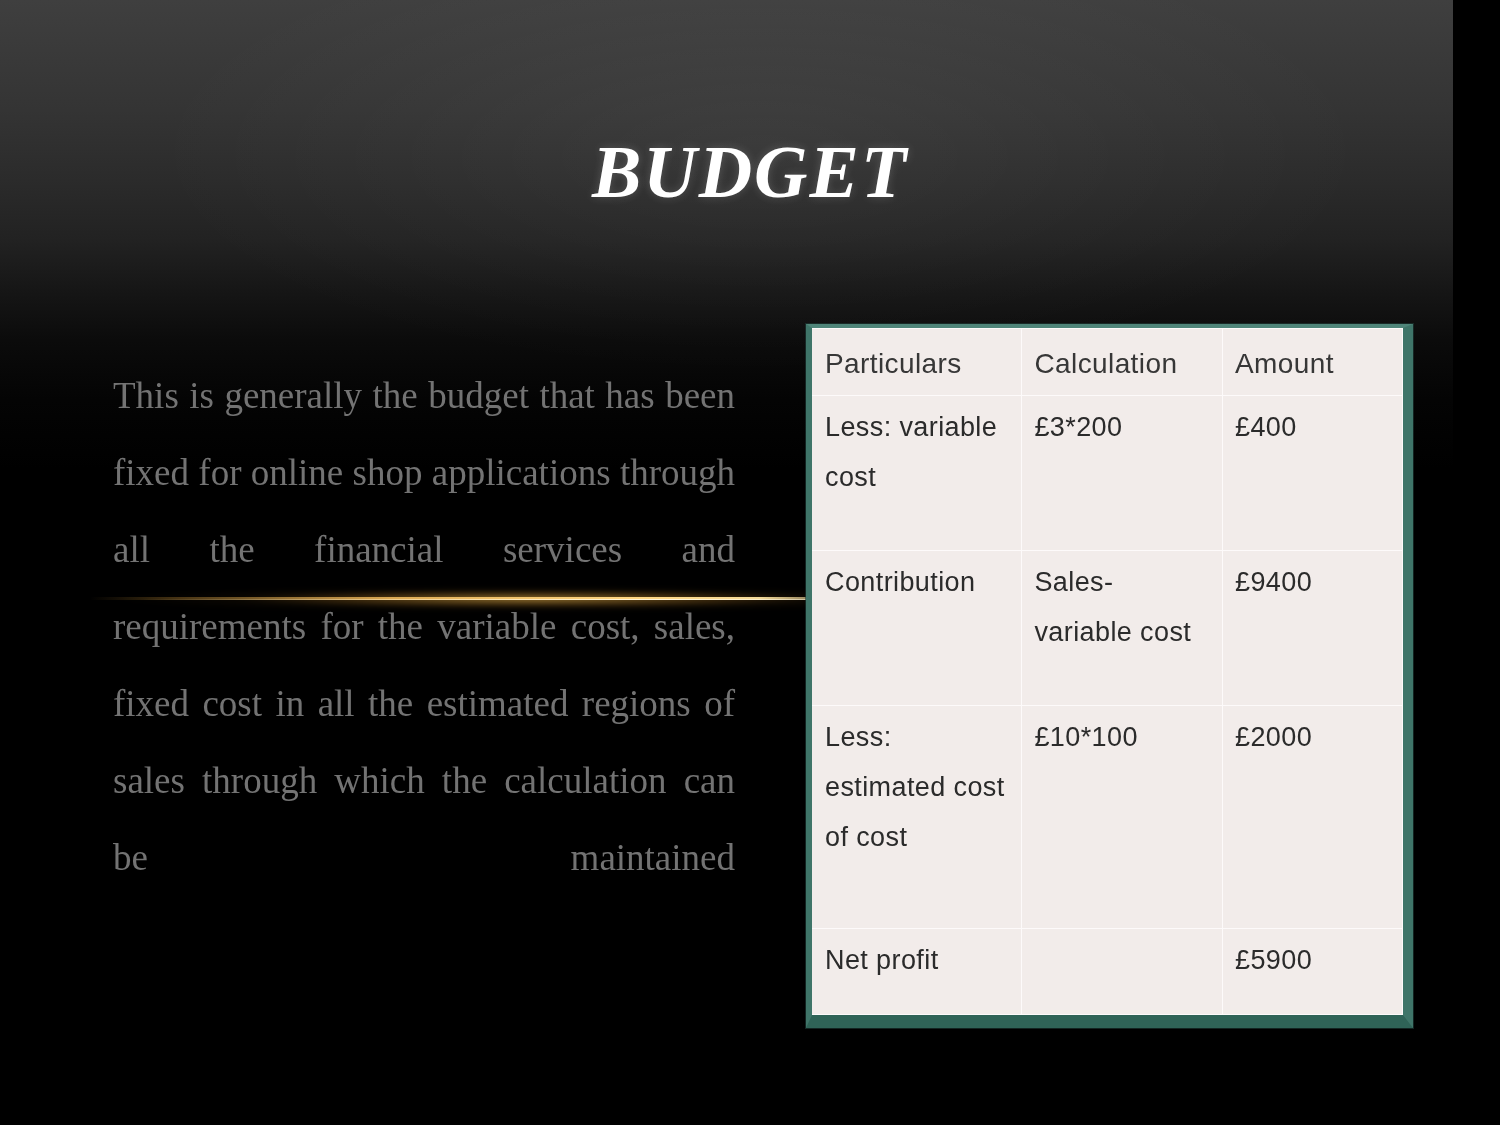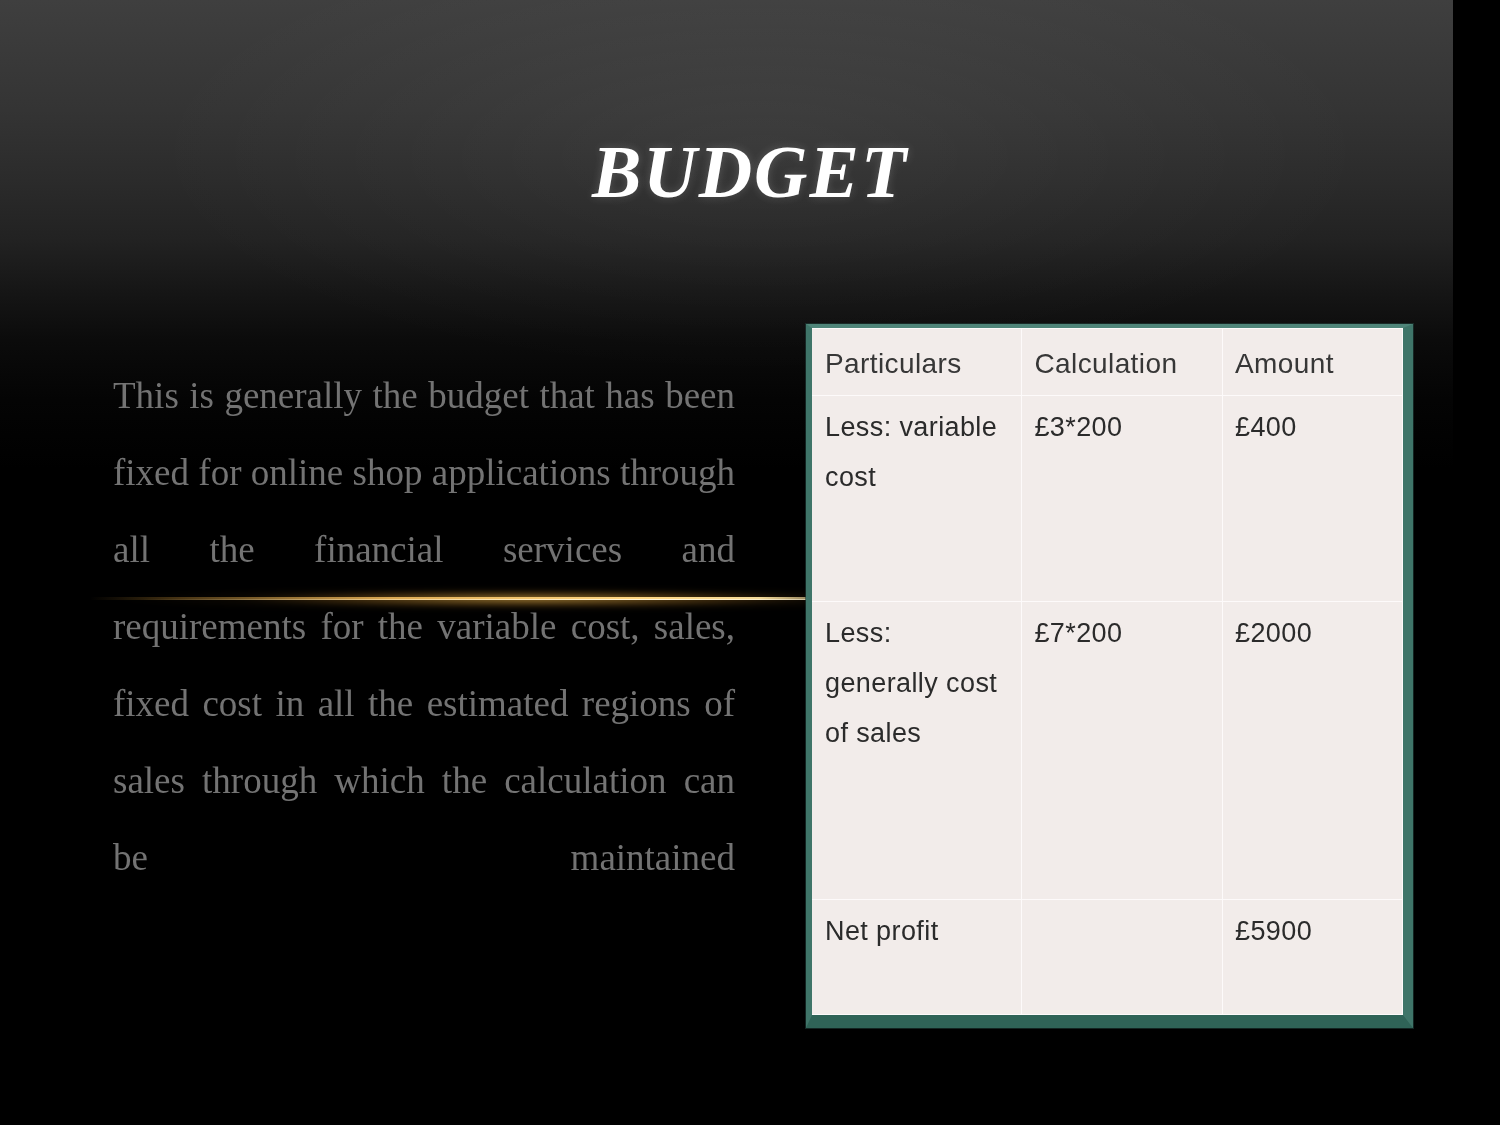--- a/index.html
+++ b/index.html
@@ -210,22 +210,27 @@
             <th>Amount</th>
           </tr>
         </thead>
         <tbody>
           <tr>
             <td>Less: variable cost</td>
             <td>£3*200</td>
             <td>£400</td>
           </tr>
           <tr>
-            <td>Less: generally cost of sales</td>
-            <td>£7*200</td>
+            <td>Contribution</td>
+            <td>Sales-variable cost</td>
+            <td>£9400</td>
+          </tr>
+          <tr>
+            <td>Less: estimated cost of cost</td>
+            <td>£10*100</td>
             <td>£2000</td>
           </tr>
           <tr>
             <td>Net profit</td>
             <td></td>
             <td>£5900</td>
           </tr>
         </tbody>
       </table>
     </div>

